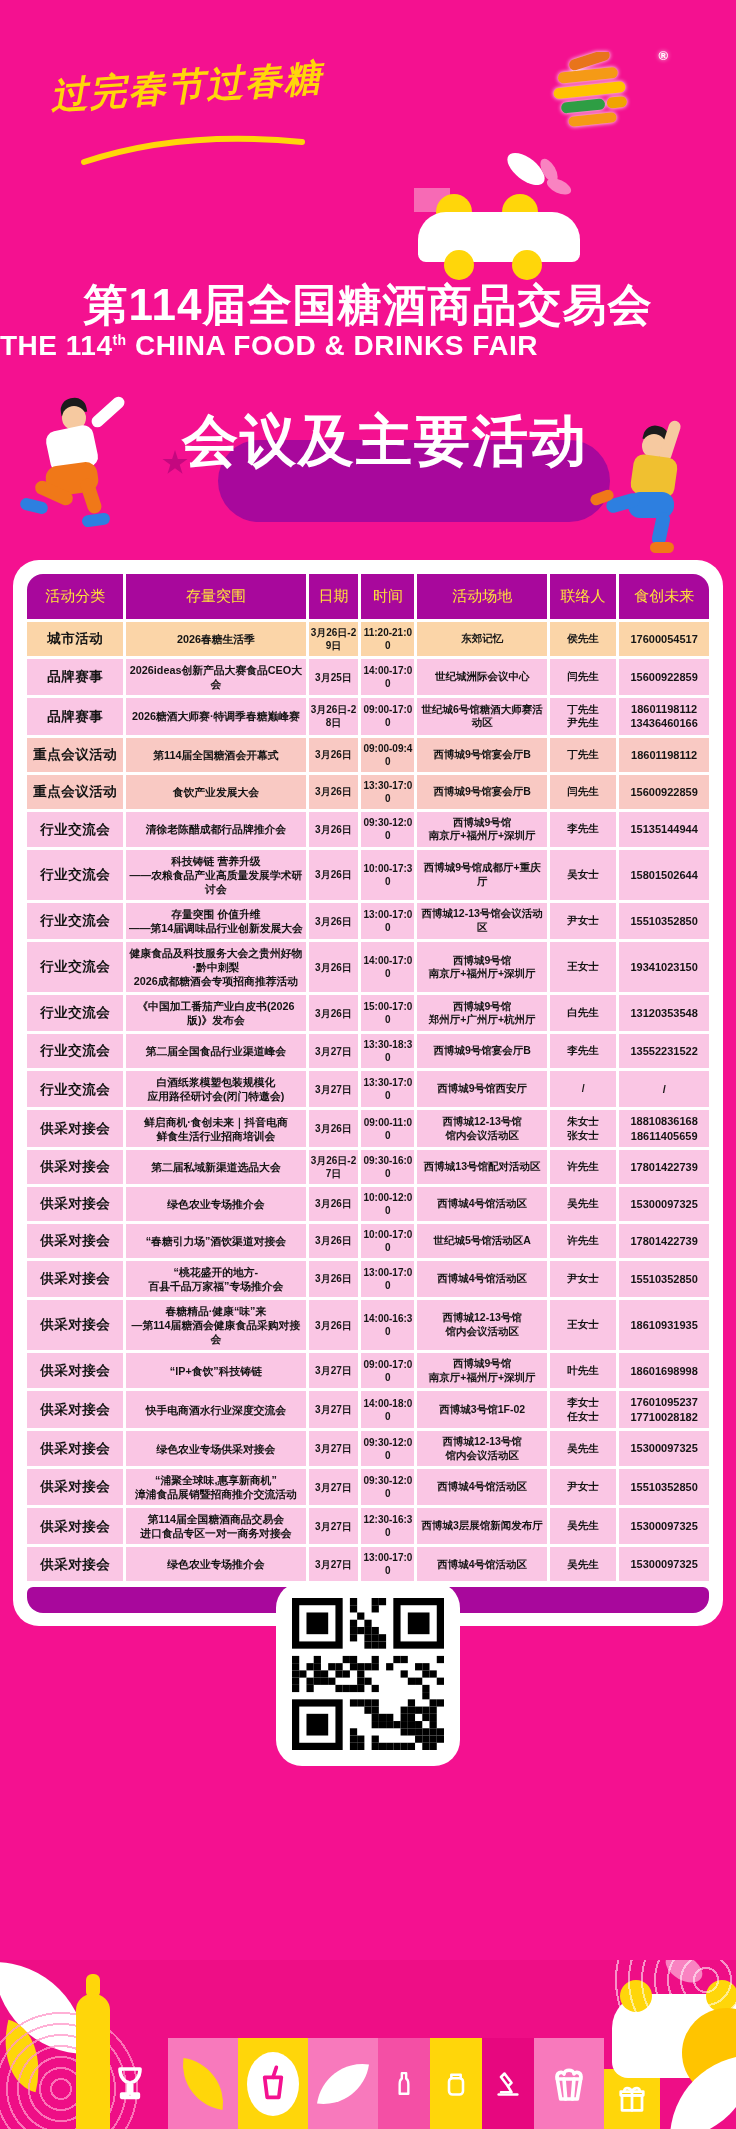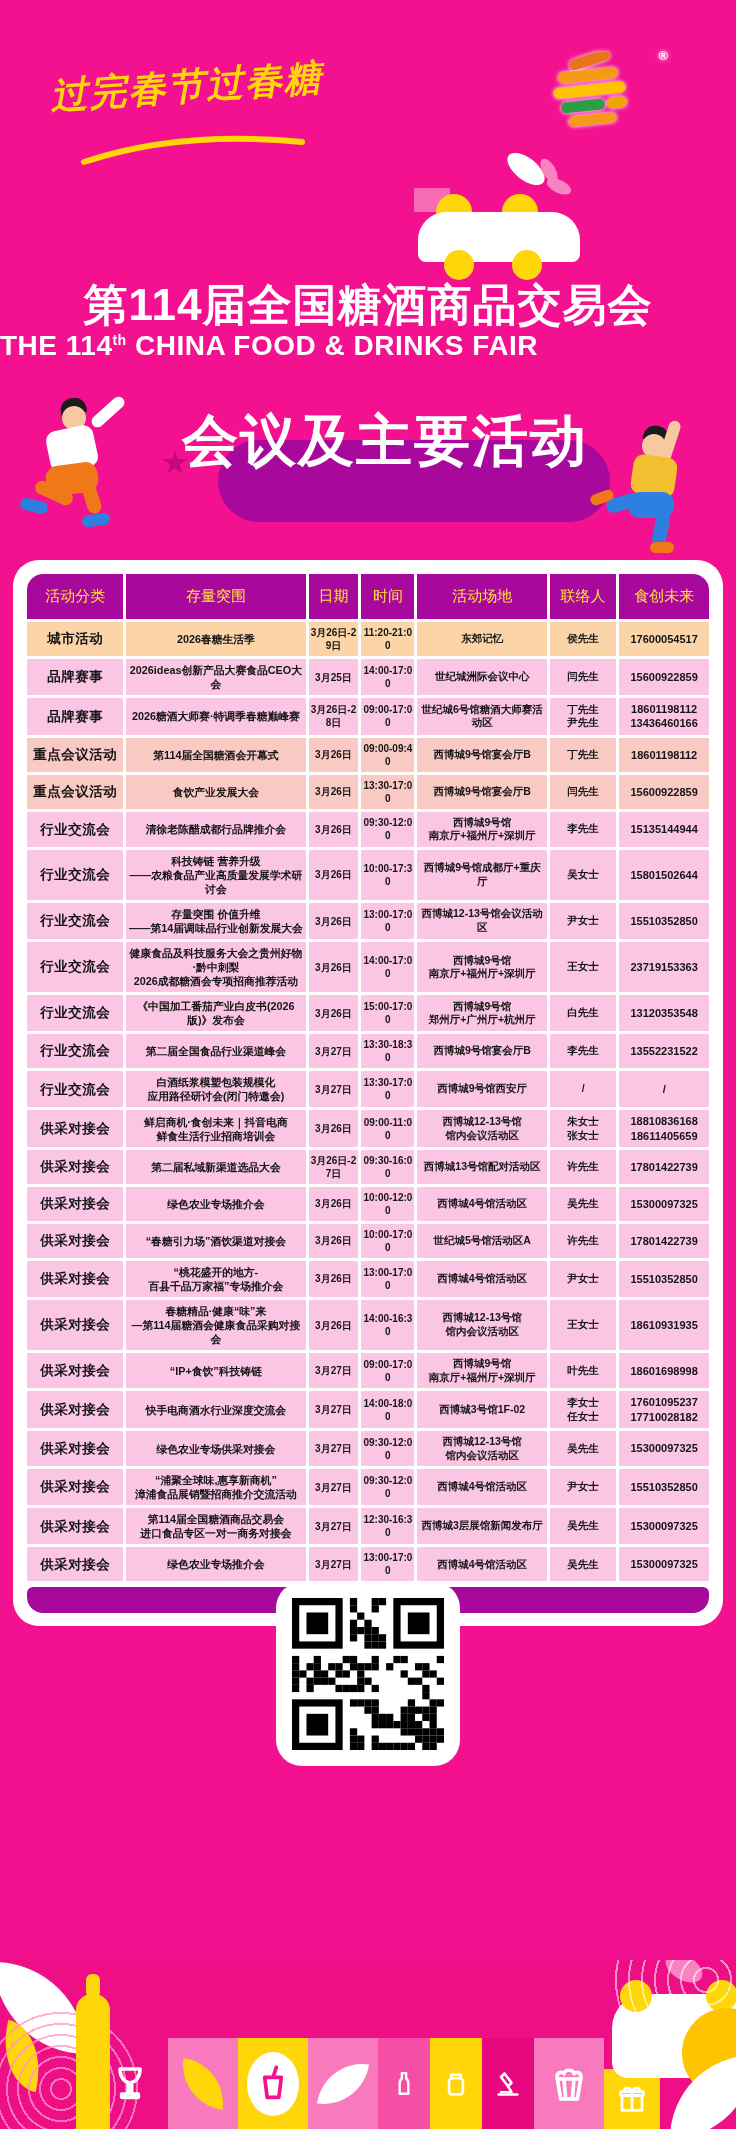--- a/index.html
+++ b/index.html
@@ -274,21 +274,21 @@
           </tr>
           <tr class="tone-pink">
             <td class="c-cat">行业交流会</td>
             <td class="c-name">健康食品及科技服务大会之贵州好物·黔中刺梨
 2026成都糖酒会专项招商推荐活动</td>
             <td class="c-date">3月26日</td>
             <td class="c-time">14:00-17:00</td>
             <td class="c-venue">西博城9号馆
 南京厅+福州厅+深圳厅</td>
             <td class="c-contact">王女士</td>
-            <td class="c-phone">23719153363</td>
+            <td class="c-phone">19341023150</td>
           </tr>
           <tr class="tone-pink">
             <td class="c-cat">行业交流会</td>
             <td class="c-name">《中国加工番茄产业白皮书(2026版)》发布会</td>
             <td class="c-date">3月26日</td>
             <td class="c-time">15:00-17:00</td>
             <td class="c-venue">西博城9号馆
 郑州厅+广州厅+杭州厅</td>
             <td class="c-contact">白先生</td>
             <td class="c-phone">13120353548</td>

